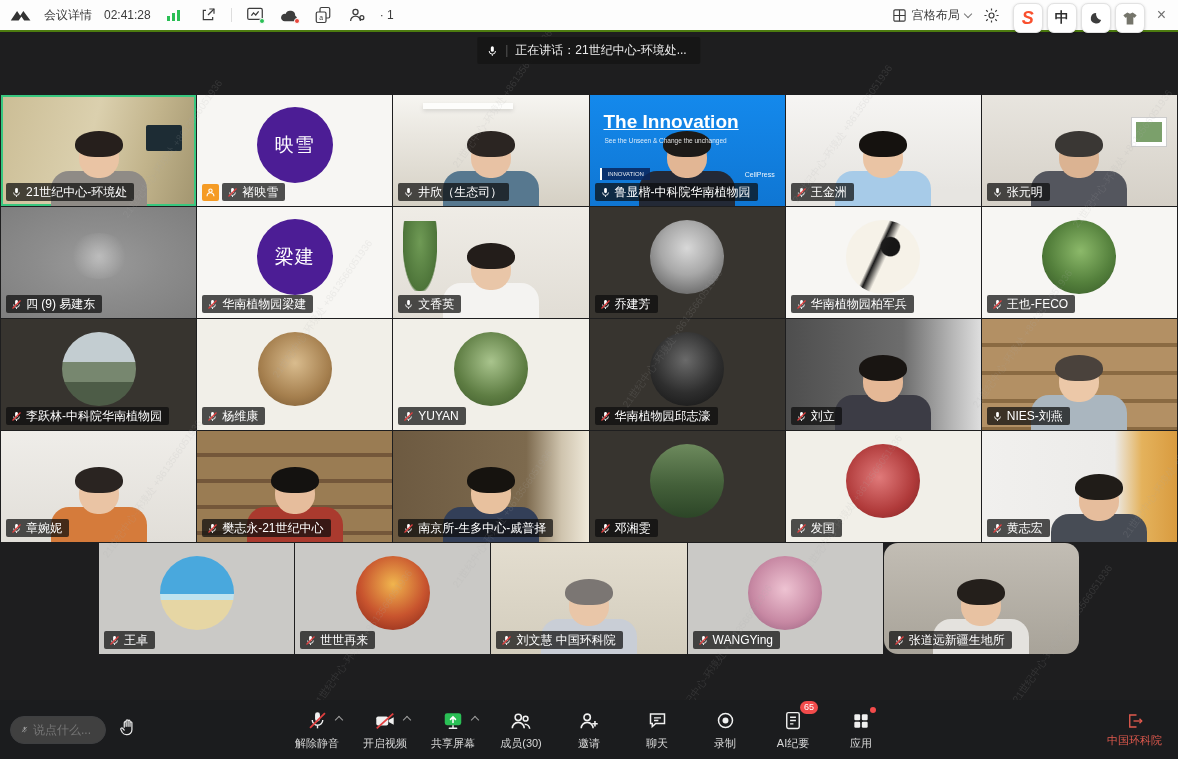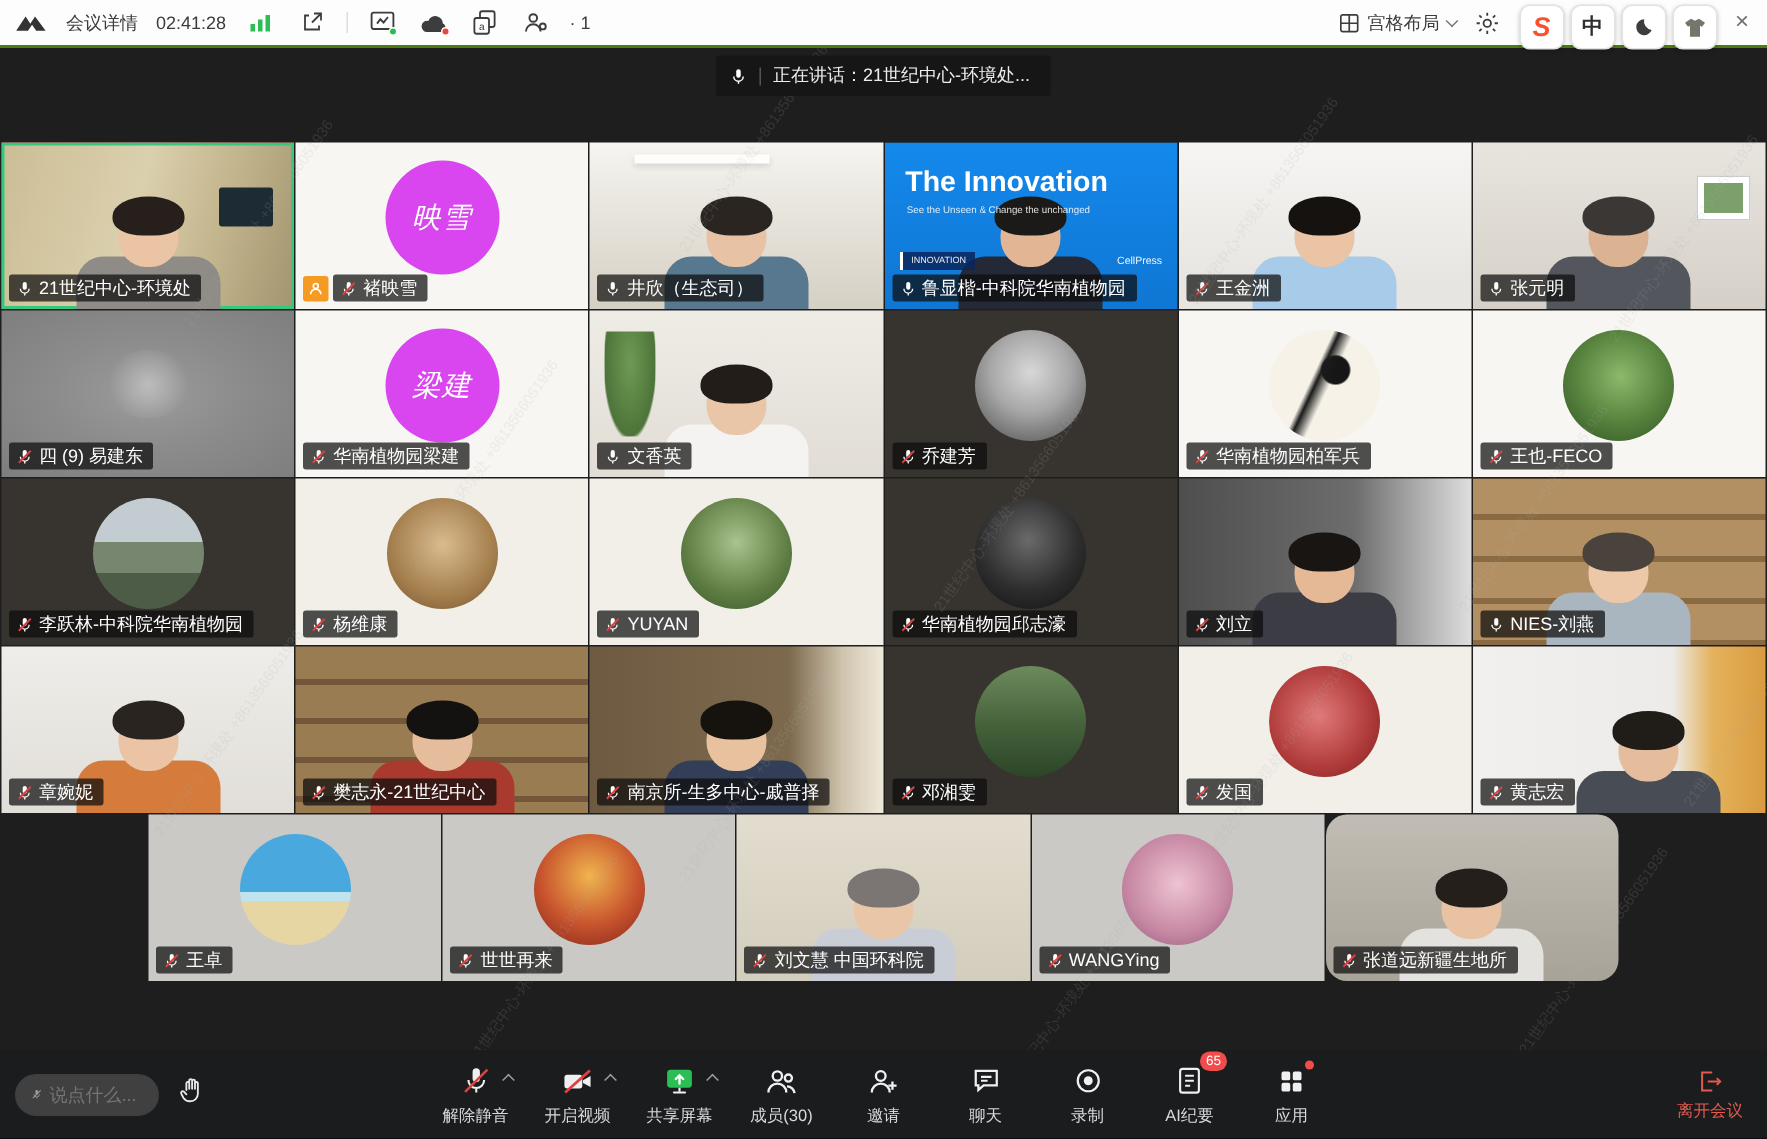--- a/index.html
+++ b/index.html
@@ -43,21 +43,21 @@
   .head { position:relative; width:40px; height:42px; margin:0 auto; background:var(--skin,#e7c1a1); border-radius:50% 50% 46% 46%; }
   .head::before { content:''; position:absolute; top:-5px; left:-4px; right:-4px; height:26px; background:var(--hair,#2a221e); border-radius:50% 50% 42% 42%; }
   .torso { width:96px; height:38px; margin-top:-7px; background:var(--shirt,#888); border-radius:18px 18px 0 0; }
 
   
   .plate { position:absolute; left:5px; bottom:5px; display:flex; align-items:center; gap:3px; z-index:3; }
   .pill { display:flex; align-items:center; gap:4px; background:rgba(12,12,12,.72); border-radius:2px; padding:2px 7px 2px 5px; color:#fff; font-size:12px; line-height:14px; white-space:nowrap; }
   .hostb { width:17px; height:17px; background:#f59b24; border-radius:2px; display:flex; align-items:center; justify-content:center; }
 
   
-  .avatar-text { position:absolute; left:50%; top:45%; transform:translate(-50%,-50%); width:76px; height:76px; border-radius:50%; background:#d946ef; color:#fff; font-size:19px; letter-spacing:1px; display:flex; align-items:center; justify-content:center;font-style:italic; }
+  .avatar-text { position:absolute; left:50%; top:45%; transform:translate(-50%,-50%); width:76px; height:76px; border-radius:50%; background:#4c1d95; color:#fff; font-size:19px; letter-spacing:1px; display:flex; align-items:center; justify-content:center; }
   .avatar-photo { position:absolute; left:50%; top:45%; transform:translate(-50%,-50%); width:74px; height:74px; border-radius:50%; }
 
   
   .s-office { background:linear-gradient(105deg,#cbbd95 0%,#dbd0ae 45%,#c2b48c 72%,#a2956f 100%); --hair:#261f1c; --shirt:#8f8b86; --skin:#eac4a4; }
   .s-office .scene::before { content:''; position:absolute; right:14px; top:30px; width:36px; height:26px; background:#1d2c34; border-radius:2px; }
   .s-room1 { background:linear-gradient(180deg,#f6f5f1 0%,#eae7e0 35%,#d5d0c4 100%); --hair:#2b2522; --shirt:#57788f; --skin:#e8c2a4; }
   .s-room1 .scene::before { content:''; position:absolute; left:30px; top:8px; width:90px; height:6px; background:#fdfdfb; box-shadow:0 2px 4px rgba(0,0,0,.12); }
   .s-man-blue { background:linear-gradient(180deg,#f6f5f3,#e7e5e1 85%); --hair:#15120f; --shirt:#a7cbe8; --skin:#eac4a4; }
   .s-man-glasses { background:linear-gradient(180deg,#e8e5df,#d5d0c7); --hair:#3a3734; --shirt:#54565e; --skin:#dbb392; }
   .s-man-glasses .scene::before { content:''; position:absolute; right:10px; top:22px; width:34px; height:28px; background:#fff; border:1px solid #ccc; box-shadow:inset 0 0 0 4px #fff, inset 0 0 0 20px #7ba06b; }
@@ -74,21 +74,21 @@
   .s-desk-man .person { left:60%; bottom:-10px; }
   .s-gray-woman { background:linear-gradient(180deg,#e3ddcf,#d3cdbd); --hair:#7b7673; --shirt:#c9ced6; --skin:#e9c6a8; }
   .s-woman5 { background:linear-gradient(180deg,#c2bdb4,#a8a399);border-radius:14px; --hair:#241f1b; --shirt:#e4e2de; --skin:#e8c2a2; }
   .s-dark { background:#37342f; }
   .s-white { background:#f7f6f3; }
   .s-cream { background:#f1efe8; }
   .s-graylight { background:#cac9c6; }
 
   
   .kind-slide .scene { background:linear-gradient(180deg,#1489ec 0%,#0f76d3 100%); --hair:#1c1a18; --shirt:#232936; --skin:#e2b694; }
-  .slide-title { position:absolute; left:14px; top:16px; color:#fff; font-size:19px; font-weight:700; z-index:2; }
+  .slide-title { position:absolute; left:14px; top:16px; color:#fff; font-size:19px; font-weight:700; z-index:2;text-decoration:underline; }
   .slide-sub { position:absolute; left:15px; top:42px; color:rgba(255,255,255,.85); font-size:6.5px; z-index:2; }
   .slide-brandl { position:absolute; left:10px; bottom:26px; color:rgba(255,255,255,.9); font-size:6px; border-left:2px solid #fff; padding-left:4px; background:rgba(9,38,92,.85); padding:3px 6px 3px 6px; z-index:2; }
   .slide-brandr { position:absolute; right:10px; bottom:28px; color:rgba(255,255,255,.92); font-size:7px; z-index:2; }
 
   
   .ph-portrait { background:radial-gradient(circle at 50% 38%,#d8d8d8 0%,#a8a8a8 45%,#6a6a6a 82%); }
   .ph-callig { background:linear-gradient(115deg,transparent 40%,#1b1b1b 44%,transparent 53%),radial-gradient(circle at 60% 36%,#161616 14%,transparent 16%),#f6f2e8; }
   .ph-foliage { background:radial-gradient(circle at 52% 42%,#8cb96a 0%,#54803c 55%,#3a5e2a 88%); }
   .ph-mountain { background:linear-gradient(180deg,#c3cdd1 0% 40%,#77876f 40% 68%,#4d5c47 68%); }
   .ph-ibex { background:radial-gradient(circle at 50% 42%,#d9bc8e 0%,#a57f4e 60%,#7c5c35 92%); }
@@ -868,17 +868,17 @@
           </div>
           <div class="tlabel">应用</div>
         </div>
       </div>
     <div id="leave">
       <svg width="18" height="18" viewBox="0 0 24 24" fill="none" stroke="#e25a4e" stroke-width="1.8">
           <path d="M14 4H5v16h9"></path>
           <path d="M10 12h11"></path>
           <path d="M18 9l3 3-3 3"></path>
         </svg>
-      <span class="tlabel">离开会议</span>
+      <span class="tlabel">中国环科院</span>
     </div>
   </div>
 
 </div>
 
 </body></html>

